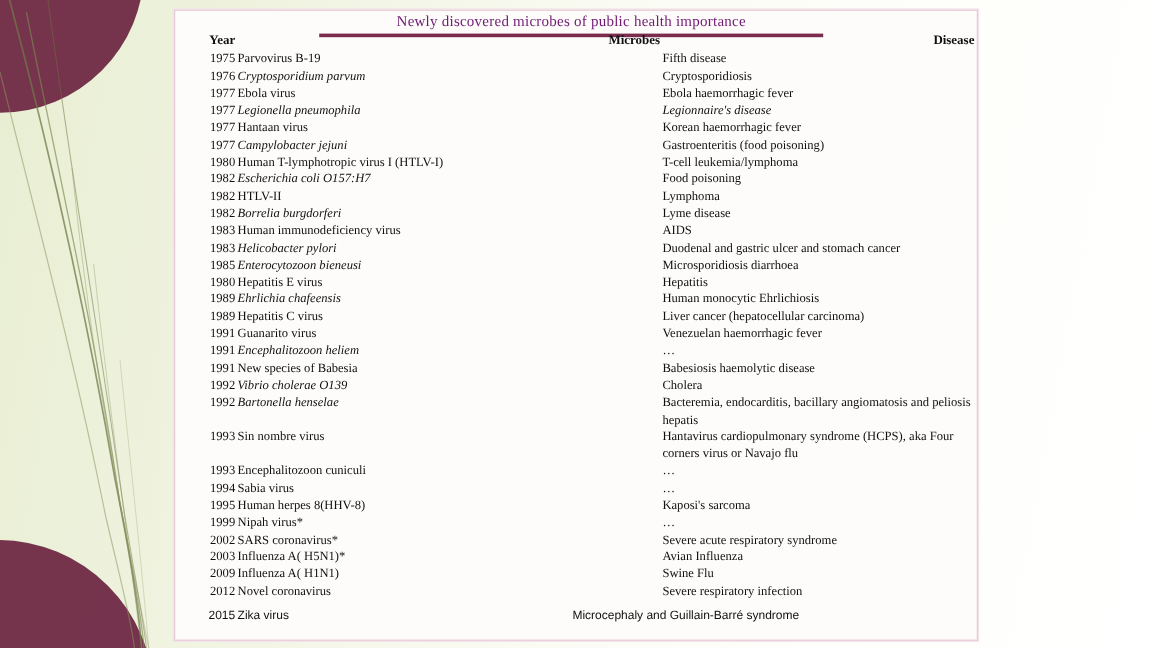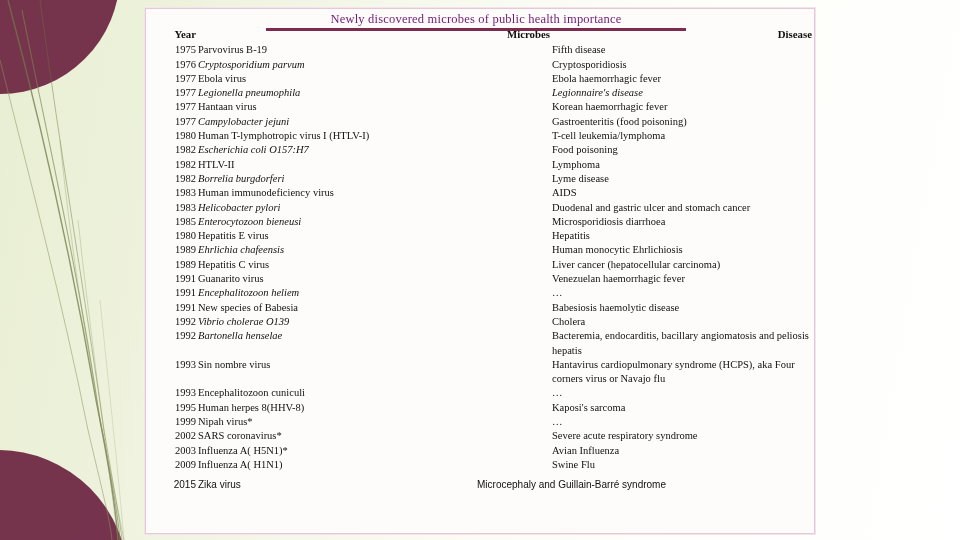--- a/index.html
+++ b/index.html
@@ -266,20 +266,25 @@
             <td class="year">1993</td>
             <td class="micro">Sin nombre virus</td>
             <td class="dis">Hantavirus cardiopulmonary syndrome (HCPS), aka Four corners virus or Navajo flu</td>
           </tr>
           <tr>
             <td class="year">1993</td>
             <td class="micro">Encephalitozoon cuniculi</td>
             <td class="dis">…</td>
           </tr>
           <tr>
+            <td class="year">1994</td>
+            <td class="micro">Sabia virus</td>
+            <td class="dis">…</td>
+          </tr>
+          <tr>
             <td class="year">1995</td>
             <td class="micro">Human herpes 8(HHV-8)</td>
             <td class="dis">Kaposi's sarcoma</td>
           </tr>
           <tr>
             <td class="year">1999</td>
             <td class="micro">Nipah virus*</td>
             <td class="dis">…</td>
           </tr>
           <tr>
@@ -289,20 +294,25 @@
           </tr>
           <tr>
             <td class="year">2003</td>
             <td class="micro">Influenza A( H5N1)*</td>
             <td class="dis">Avian Influenza</td>
           </tr>
           <tr>
             <td class="year">2009</td>
             <td class="micro">Influenza A( H1N1)</td>
             <td class="dis">Swine Flu</td>
+          </tr>
+          <tr>
+            <td class="year">2012</td>
+            <td class="micro">Novel coronavirus</td>
+            <td class="dis">Severe respiratory infection</td>
           </tr>
           <tr class="row-last">
             <td class="year">2015</td>
             <td class="micro">Zika virus</td>
             <td class="dis dis-last" style="padding-left: 0px; position: relative; left: -75px; white-space: nowrap;">Microcephaly and Guillain-Barré syndrome</td>
           </tr>
         </tbody>
     </table>
 
   </div>

